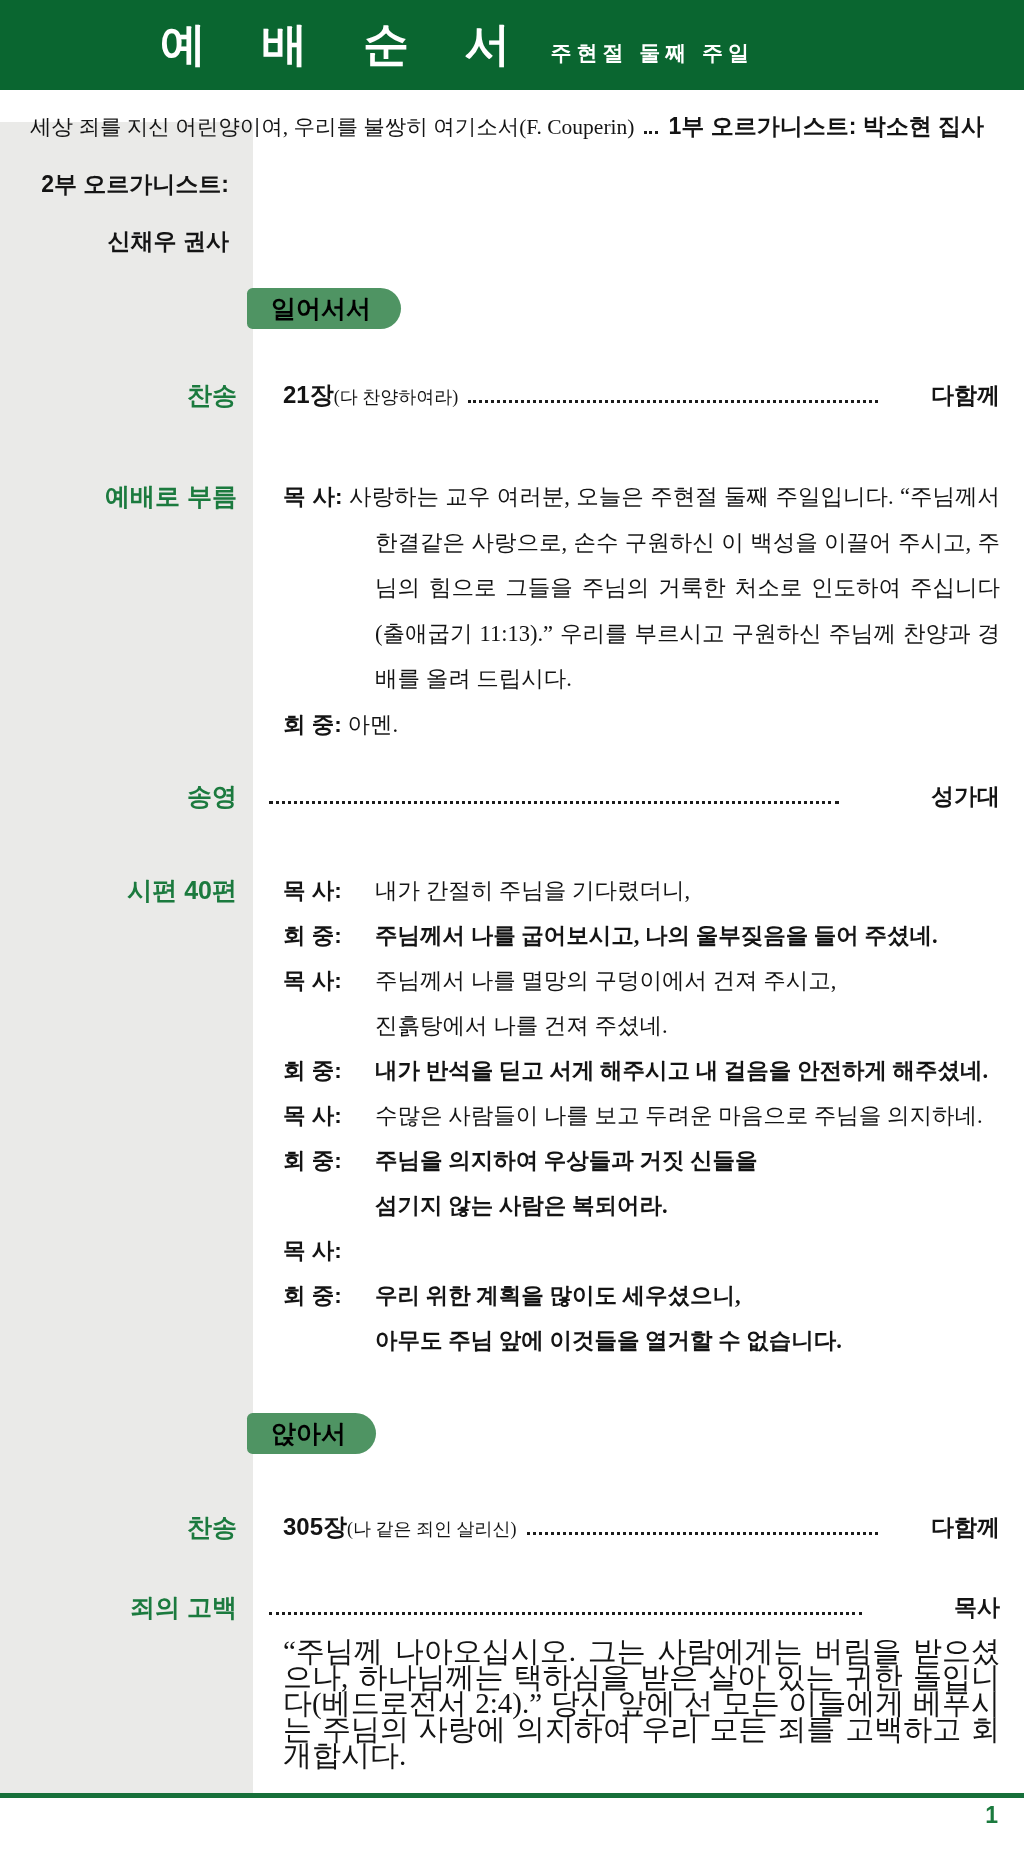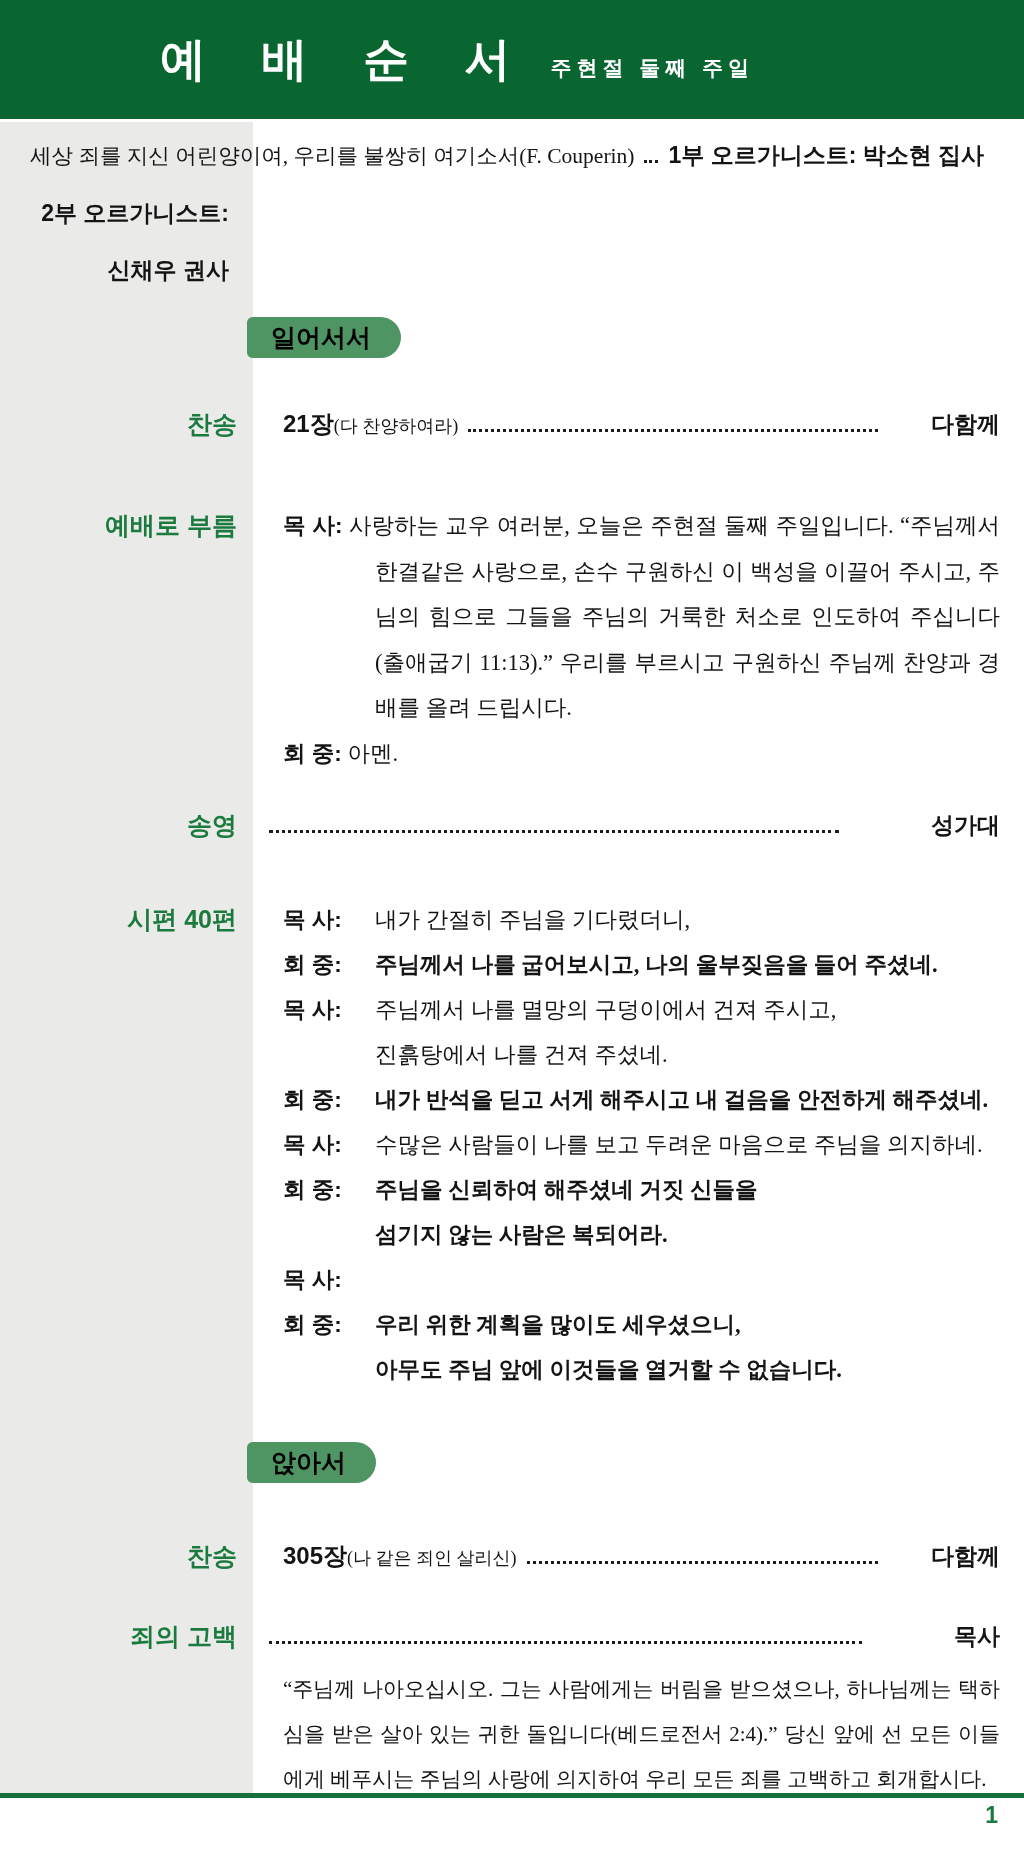--- a/index.html
+++ b/index.html
@@ -7,21 +7,21 @@
     position:relative;
     width:1024px;height:1850px;
     margin:0 auto;
     background:#ffffff;
     font-family:"Liberation Serif","DejaVu Serif",serif;
     color:#141414;
     overflow:hidden;
   }
   
   .hdr{
-    height:119px;
+    height:90px;
     background:#0a6630;
     display:flex;align-items:center;justify-content:center;
   }
   .hdr-inner{
     display:flex;align-items:baseline;
     transform:translateX(-55px);
   }
   .hdr-title{
     margin:0;
     color:#ffffff;
@@ -115,22 +115,22 @@
   }
   .speech .speaker{font-family:"Liberation Sans","DejaVu Sans",sans-serif;font-weight:700;}
   
   .pl{display:flex;line-height:45px;font-size:22.5px;}
   .pl .sp{flex:0 0 92px;font-family:"Liberation Sans","DejaVu Sans",sans-serif;font-weight:700;}
   .pl .pt{flex:1 1 auto;}
   .pl.b .pt{font-weight:700;}
 
   
   .para{
-    line-height:45px;
-    font-size:21px;
+    line-height:26px;
+    font-size:29px;
     text-align:justify;
     font-family:Liberation Serif, serif;
   }
 
   
   .rule{
     position:absolute;
     left:0;top:1793px;
     width:1024px;height:5px;
     background:#17703a;
@@ -237,21 +237,21 @@
         <div class="pl b">
             <span class="sp">회  중:</span>
             <span class="pt">내가 반석을 딛고 서게 해주시고 내 걸음을 안전하게 해주셨네.</span>
           </div>
         <div class="pl">
             <span class="sp">목  사:</span>
             <span class="pt">수많은 사람들이 나를 보고 두려운 마음으로 주님을 의지하네.</span>
           </div>
         <div class="pl b">
             <span class="sp">회  중:</span>
-            <span class="pt">주님을 신뢰하여 해주셨네 거짓 신들을</span>
+            <span class="pt">주님을 의지하여 우상들과 거짓 신들을</span>
           </div>
         <div class="pl b">
             <span class="sp"></span>
             <span class="pt">섬기지 않는 사람은 복되어라.</span>
           </div>
         <div class="pl">
             <span class="sp">목  사:</span>
           </div>
         <div class="pl b">
             <span class="sp">회  중:</span>

